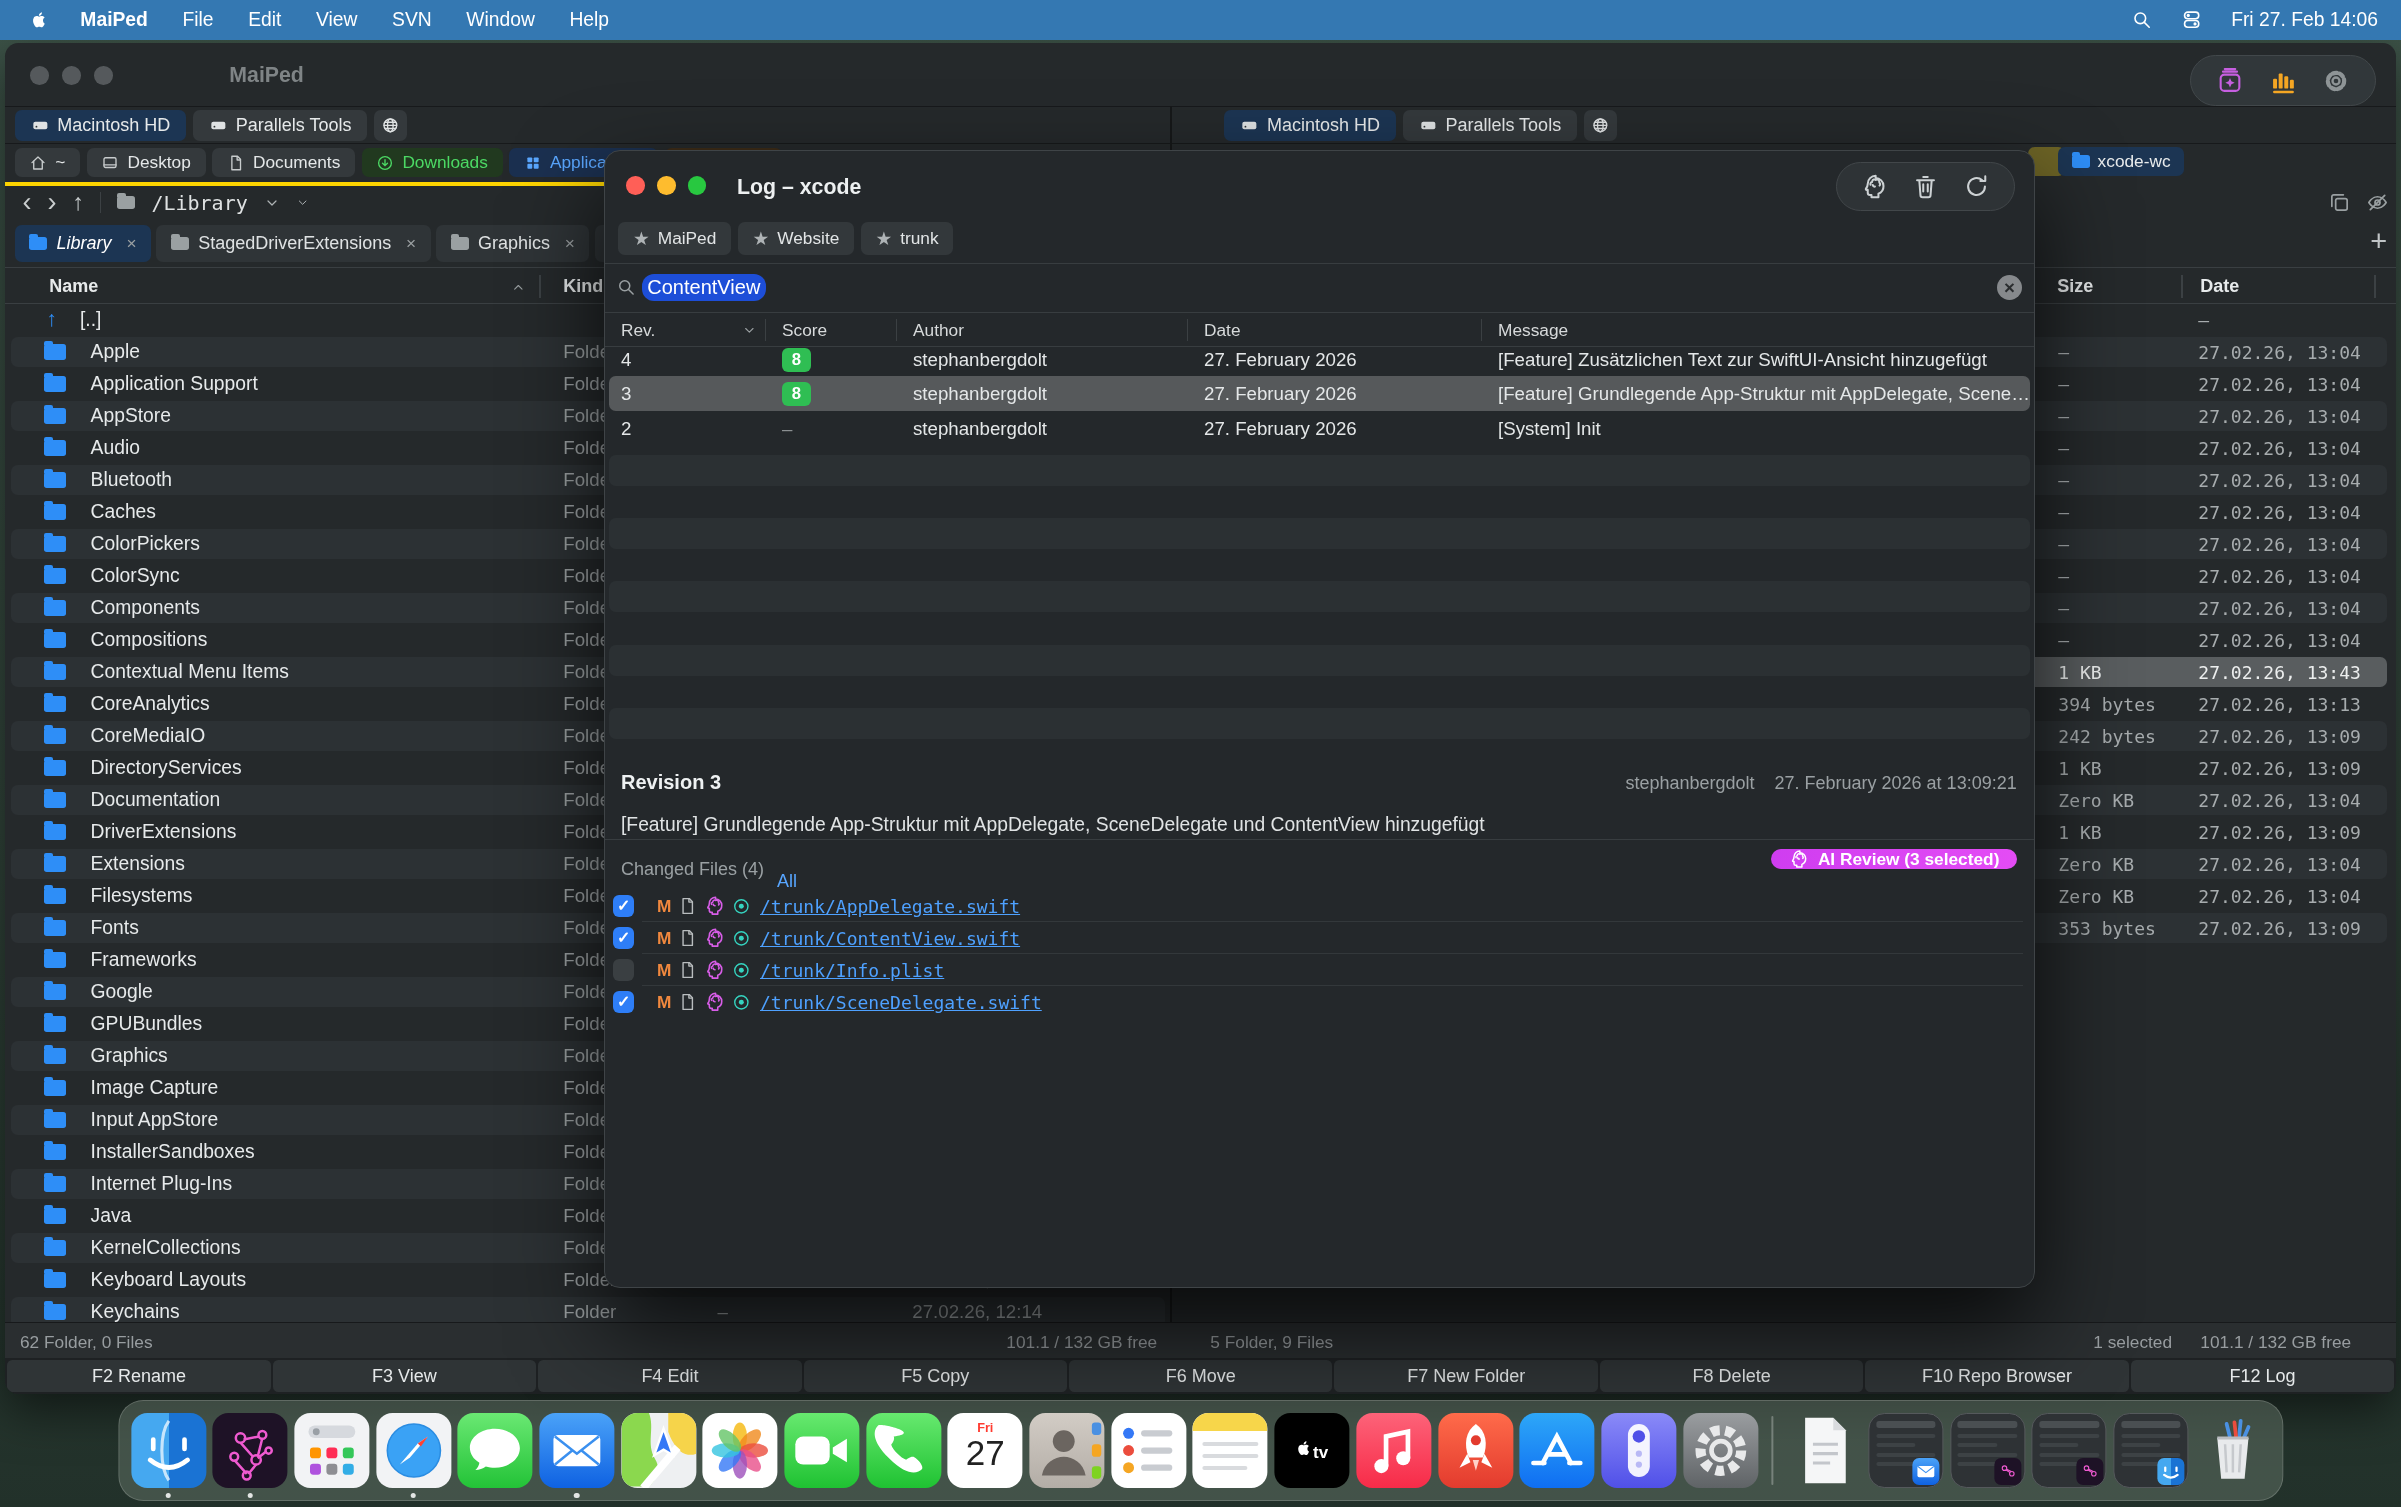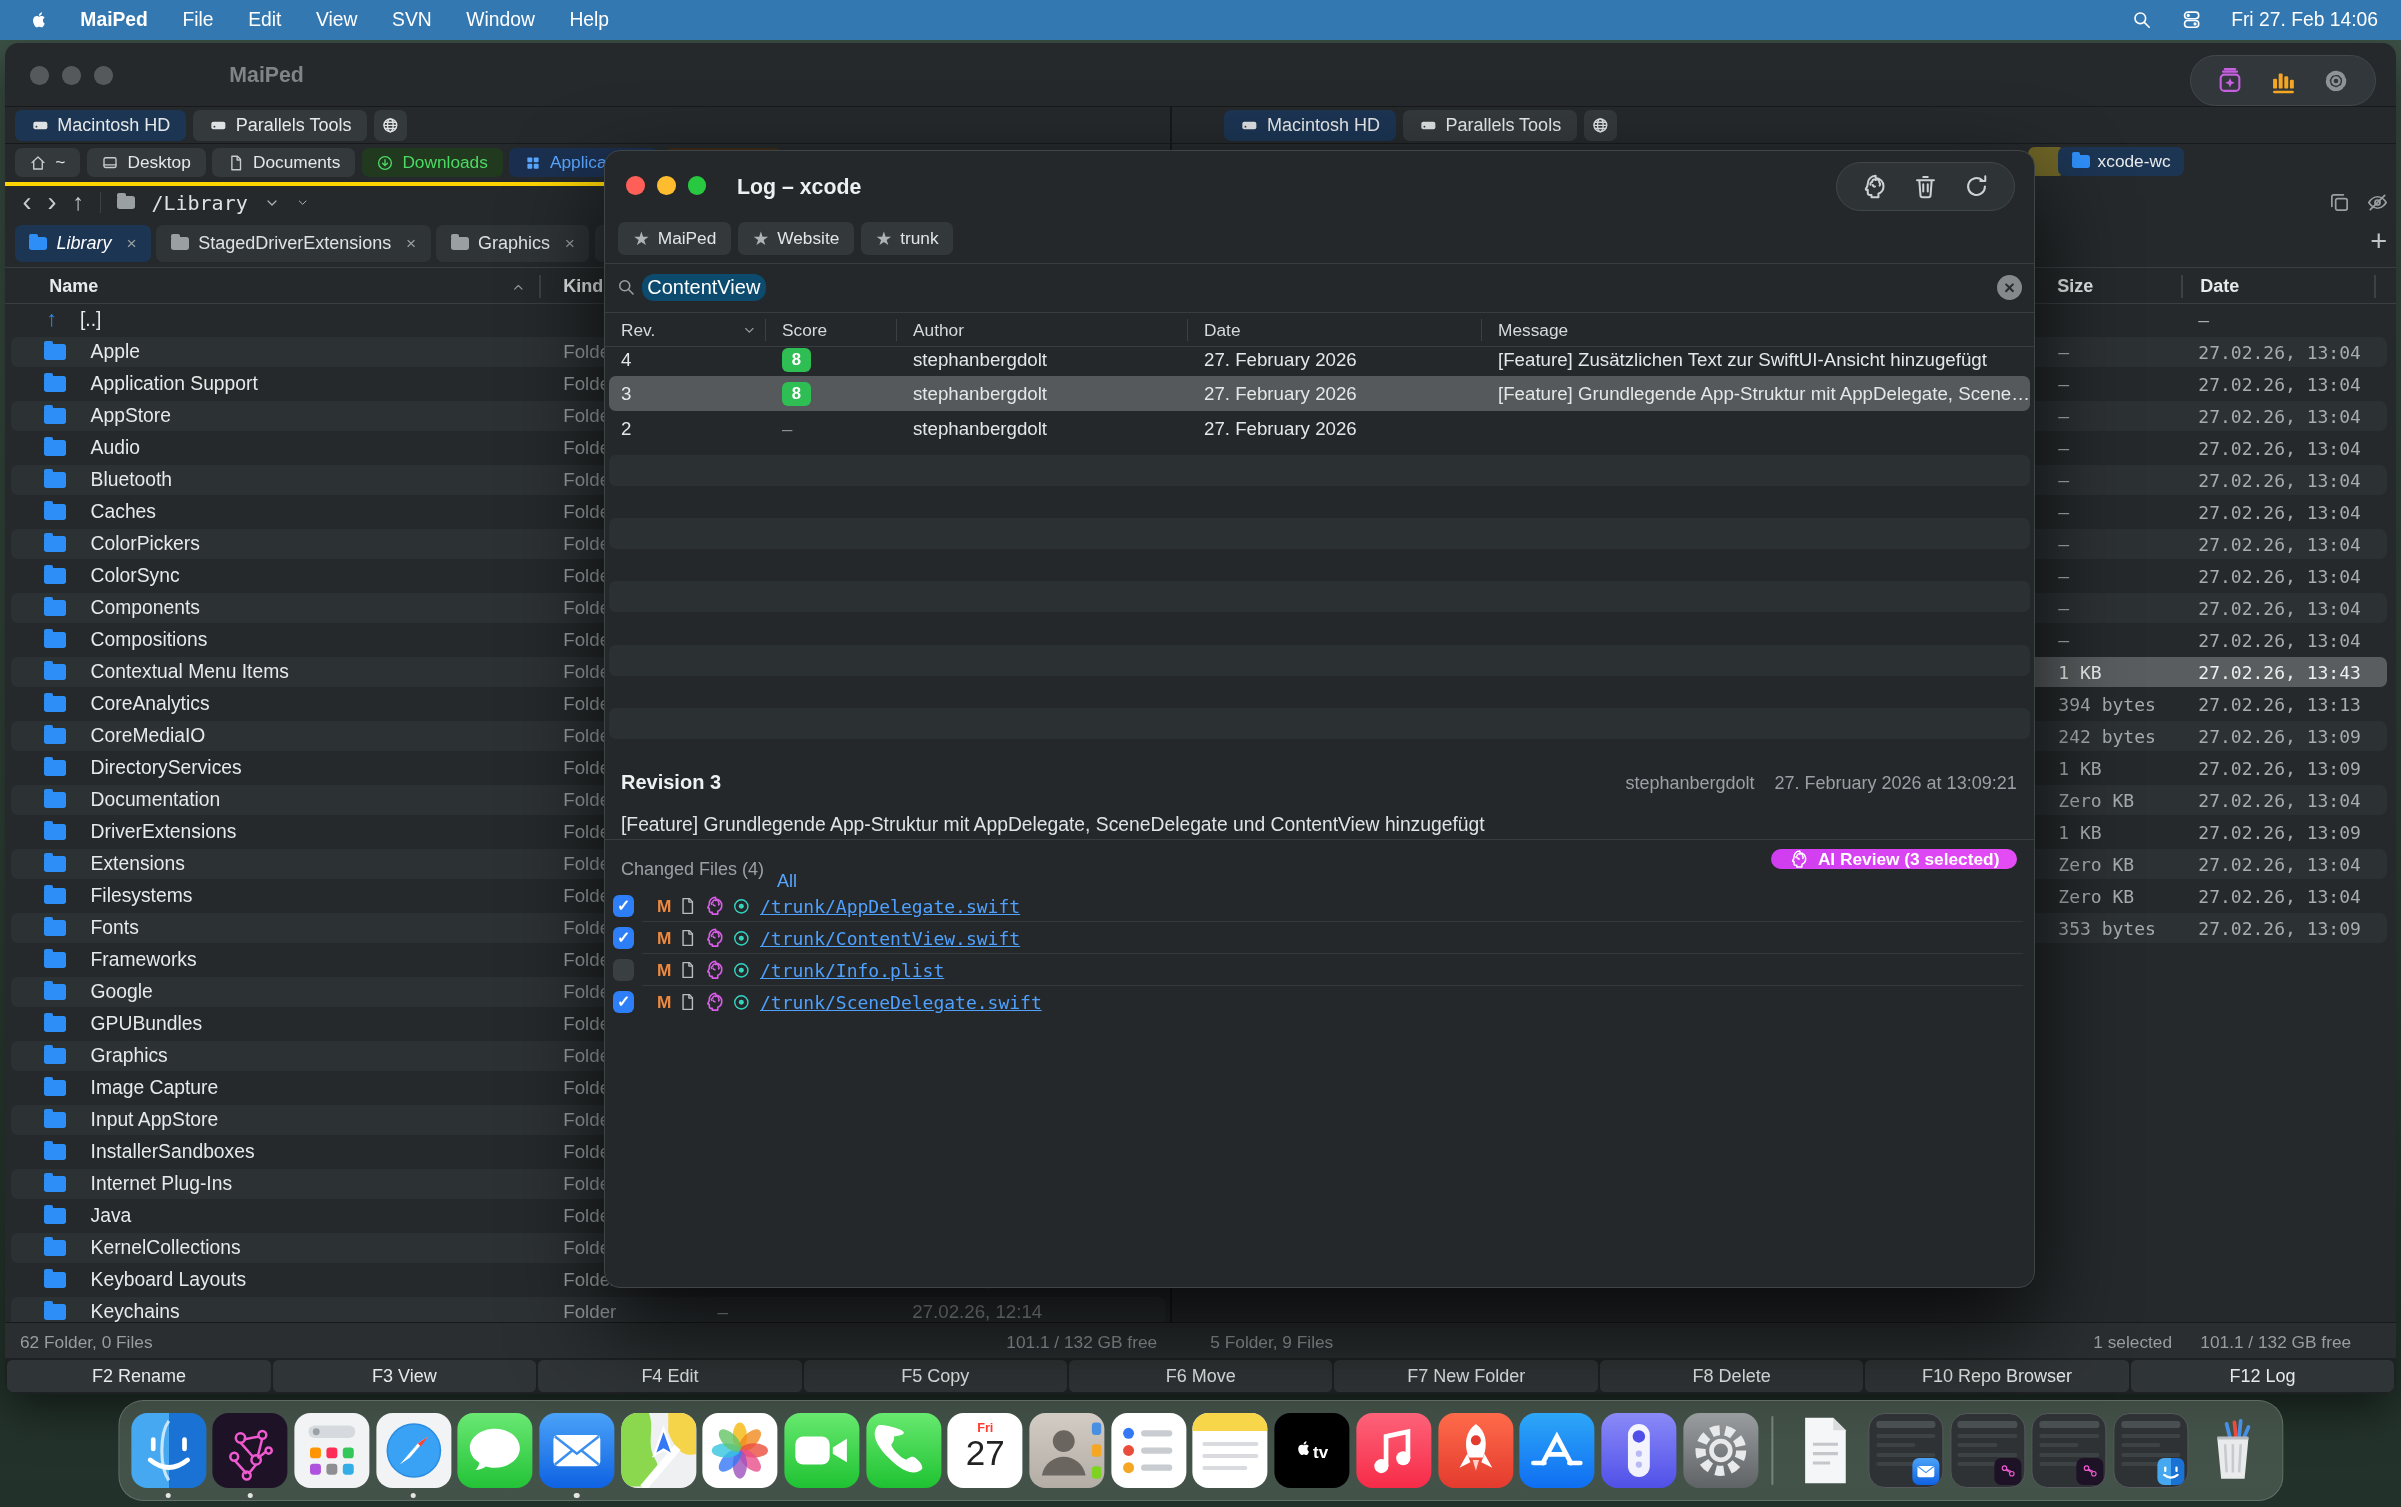--- a/index.html
+++ b/index.html
@@ -111,21 +111,21 @@
   .dlg-pill{position:absolute;right:18.7px;top:10.7px;height:49px;background:#2e3336;border:1.3px solid #42474a;
             border-radius:25px;display:flex;align-items:center;gap:24px;padding:0 24px;color:#ccd1d3;}
   .dlg-pill .ic{width:27px;height:27px;}
   .chips{position:absolute;left:13.3px;top:71px;display:flex;gap:6.7px;}
   .chip{height:33px;display:flex;align-items:center;gap:8px;padding:0 14.7px;background:#33383b;border-radius:6.7px;
         font-size:17.3px;color:#e2e5e6;}
   .chip .star{color:#aeb3b5;font-size:18.7px;}
   .dlg-hline{position:absolute;left:0;right:0;height:1.3px;background:#383d40;}
   .searchrow{position:absolute;left:0;right:0;top:113px;height:48px;}
   .searchrow .ic{position:absolute;left:10.7px;top:13.3px;width:20px;height:20px;color:#9aa0a2;}
-  .sval{position:absolute;left:37px;top:10px;font-size:20px;color:#fff;background:#0c4a6e;padding:2px 5.3px;border-radius:12px;}
+  .sval{position:absolute;left:37px;top:10px;font-size:20px;color:#fff;background:#1d4ed8;padding:2px 5.3px;border-radius:12px;}
   .sclear{position:absolute;right:12px;top:11.3px;width:25px;height:25px;border-radius:50%;background:#86898c;
           color:#2a2d2f;display:flex;align-items:center;justify-content:center;font-size:18.7px;font-weight:bold;}
   .loggrid{display:grid;grid-template-columns:161px 131px 291px 294px 1fr;}
   .loghead{position:absolute;left:0;right:0;top:163px;height:33px;font-size:17.3px;color:#d7dadb;border-bottom:1.3px solid #383d40;}
   .loghead .hcell{display:flex;align-items:center;padding-left:16px;position:relative;}
   .loghead .hcell .bar{position:absolute;right:0;top:5.3px;width:1.3px;height:21.3px;background:#3b4043;}
   .loghead .sorti{width:14.7px;height:14.7px;color:#9aa0a2;margin-left:auto;margin-right:9.3px;}
   .logrow{position:absolute;left:0;right:0;height:35px;font-size:18.7px;color:#e4e7e8;}
   .logrow .selbg{position:absolute;inset:0 4px;background:#56595b;border-radius:6.7px;}
   .logrow .loggrid{position:relative;height:100%;}
@@ -869,20 +869,21 @@
           </div>
         </div>
         <div class="logrow" style="top:260px">
           <div class="loggrid" style="position:relative;height:100%">
             <span class="lcell">2</span>
             <span class="lcell">
               <span class="nobadge">–</span>
             </span>
             <span class="lcell">stephanbergdolt</span>
             <span class="lcell">27. February 2026</span>
+            <span class="lcell" style="padding-right:13.3px">[System] Init</span>
           </div>
         </div>
       </div>
     <div id="zstripes">
         <div class="zstripe" style="top:304px"></div>
         <div class="zstripe" style="top:367px"></div>
         <div class="zstripe" style="top:430px"></div>
         <div class="zstripe" style="top:494px"></div>
         <div class="zstripe" style="top:557px"></div>
       </div>

